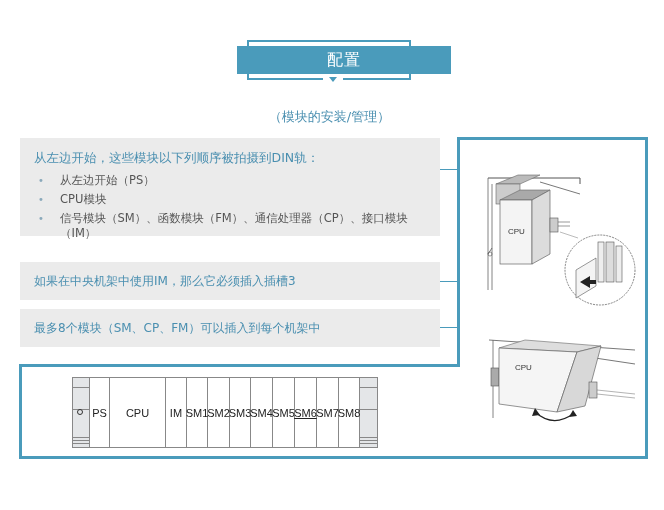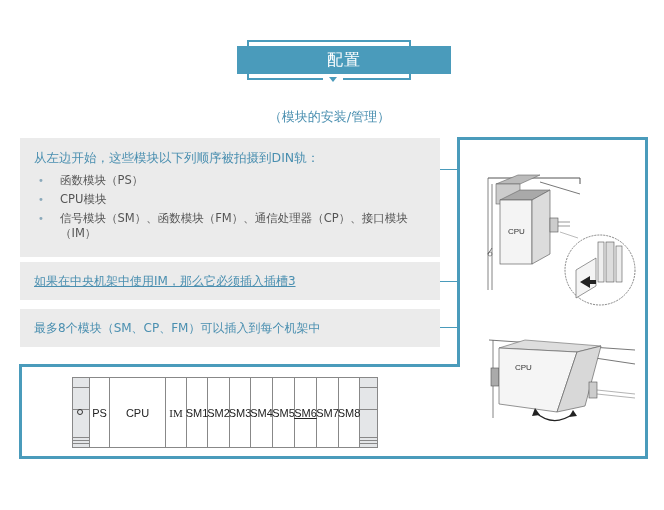--- a/index.html
+++ b/index.html
@@ -10,22 +10,22 @@
   .abs { position: absolute; }
   
   .banner-frame { left: 247px; top: 40px; width: 164px; height: 40px; border: 2px solid #4a9bbb; box-sizing: border-box; background: #fff; }
   .banner-bar { left: 237px; top: 46px; width: 214px; height: 28px; background: #4a9bbb; color: #fff; font-size: 16px; text-align: center; line-height: 28px; letter-spacing: 1px; }
   .banner-gap { left: 323px; top: 77px; width: 20px; height: 6px; background: #fff; }
   .banner-tri { left: 329px; top: 77px; width: 0; height: 0; border-left: 4px solid transparent; border-right: 4px solid transparent; border-top: 5px solid #4a9bbb; }
   .subtitle { left: 237px; top: 108px; width: 185px; text-align: center; font-size: 13px; color: #4a8fb0; }
 
   
   .box { background: #ebebeb; left: 20px; width: 420px; box-sizing: border-box; padding-left: 14px; color: #4a8fb0; font-size: 12px; }
-  .box1 { top: 138px; height: 119px; padding-top: 12px; }
-  .box2 { top: 262px; height: 38px; line-height: 38px; text-decoration: underline; }
+  .box1 { top: 138px; height: 98px; padding-top: 12px; }
+  .box2 { top: 262px; height: 38px; line-height: 38px; }
   .box3 { top: 309px; height: 38px; line-height: 38px; }
   .box-heading { font-size: 12.5px; color: #4a8fb0; margin-bottom: 6px; }
   .blist { list-style: none; margin: 0; padding: 0; }
   .blist li { position: relative; padding-left: 26px; color: #555; font-size: 11.5px; line-height: 15px; margin-bottom: 4px; width: 370px; }
   .blist li .dot { position: absolute; left: 4px; top: 0; color: #8aa9bb; font-size: 10px; }
 
   
   .line { background: #4a9bbb; position: absolute; }
   .thin { background: #4a9bbb; position: absolute; height: 1px; }
 
@@ -44,21 +44,21 @@
 
 <div class="abs banner-frame"></div>
 <div class="abs banner-bar">配置</div>
 <div class="abs banner-gap"></div>
 <div class="abs banner-tri"></div>
 <div class="abs subtitle">（模块的安装/管理）</div>
 
 <div class="abs box box1">
   <div class="box-heading">从左边开始，这些模块以下列顺序被拍摄到DIN轨：</div>
   <ul class="blist">
-    <li><span class="dot">•</span><span>函数模块（PS）</span></li>
+    <li><span class="dot">•</span><span>从左边开始（PS）</span></li>
     <li><span class="dot">•</span><span>CPU模块</span></li>
     <li><span class="dot">•</span><span>信号模块（SM）、函数模块（FM）、通信处理器（CP）、接口模块（IM）</span></li>
   </ul>
 </div>
 
 <div class="abs box box2">如果在中央机架中使用IM，那么它必须插入插槽3</div>
 
 <div class="abs box box3">最多8个模块（SM、CP、FM）可以插入到每个机架中</div>
 
 <div class="line" style="left:458px; top:137px; width:190px; height:3px;"></div>
@@ -76,21 +76,21 @@
   <div class="slot endcap" style="width:18px;">
     <div class="ln" style="top:9px;"></div>
     <div class="ln" style="top:31px;"></div>
     <div class="ln" style="top:59px;"></div>
     <div class="ln" style="top:62px;"></div>
     <div class="ln" style="top:65px;"></div>
     <div class="dotc"></div>
   </div>
   <div class="slot" style="width:21px;">PS</div>
   <div class="slot" style="width:59px;">CPU</div>
-  <div class="slot" style="width:22px;font-family:Liberation Serif, serif;">IM</div>
+  <div class="slot" style="width:22px;">IM</div>
   <div class="slot" style="width:21px;">SM1</div>
   <div class="slot" style="width:22px;">SM2</div>
   <div class="slot" style="width:21px;">SM3</div>
   <div class="slot" style="width:22px;text-align:right;">SM4</div>
   <div class="slot" style="width:22px;">SM5</div>
   <div class="slot" style="width:22px;text-decoration:underline;">SM6</div>
   <div class="slot" style="width:22px;">SM7</div>
   <div class="slot" style="width:21px;">SM8</div>
   <div class="slot endcap" style="width:18px; border-right:none;">
     <div class="ln" style="top:9px;"></div>

